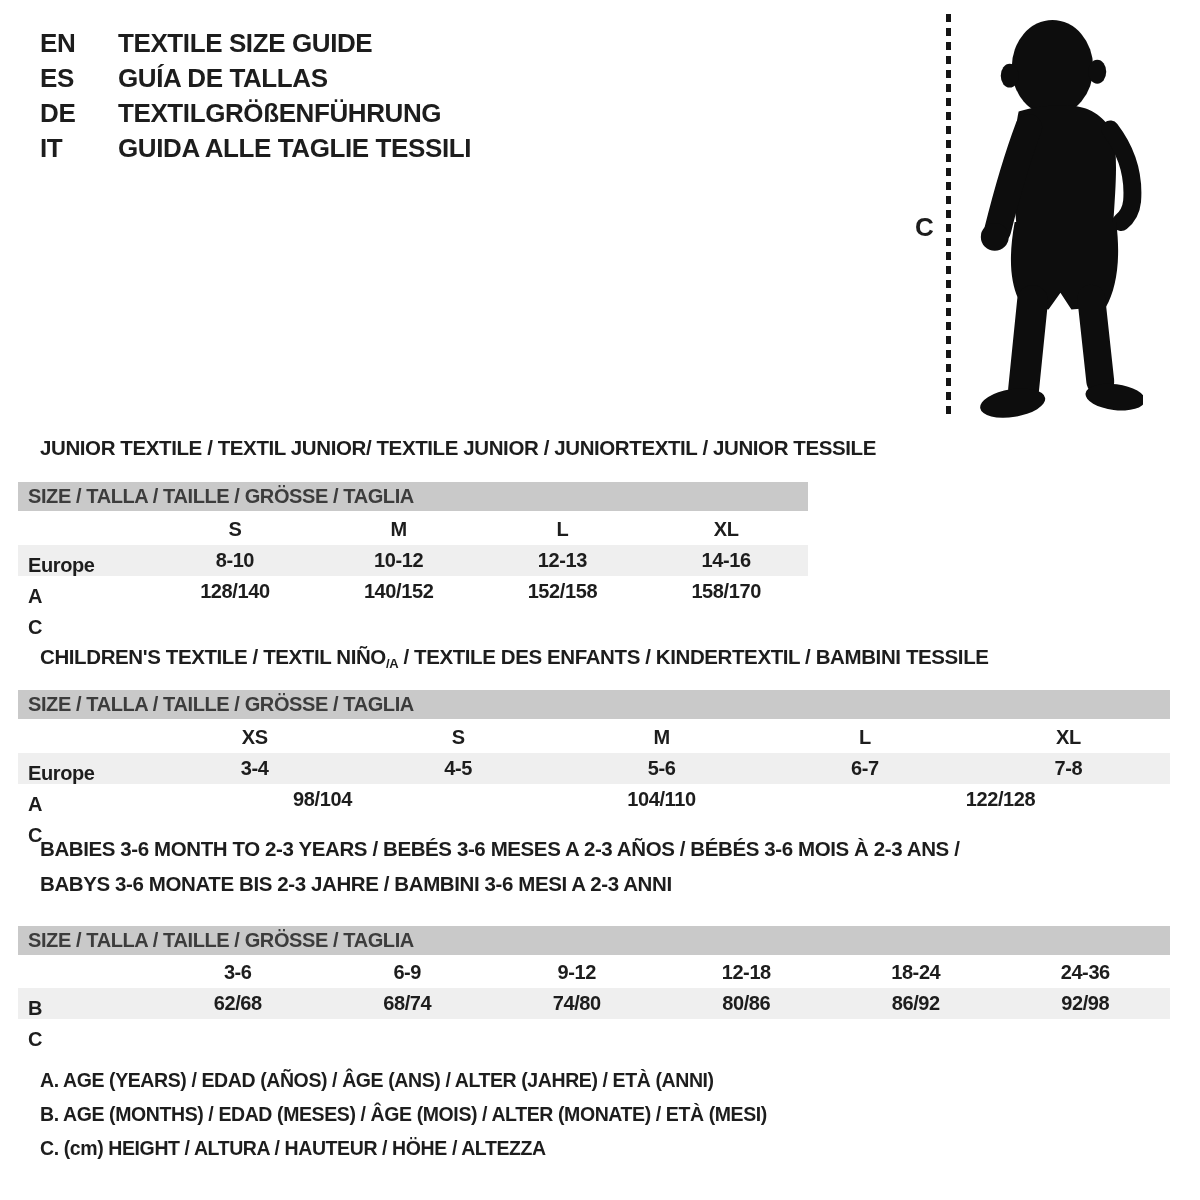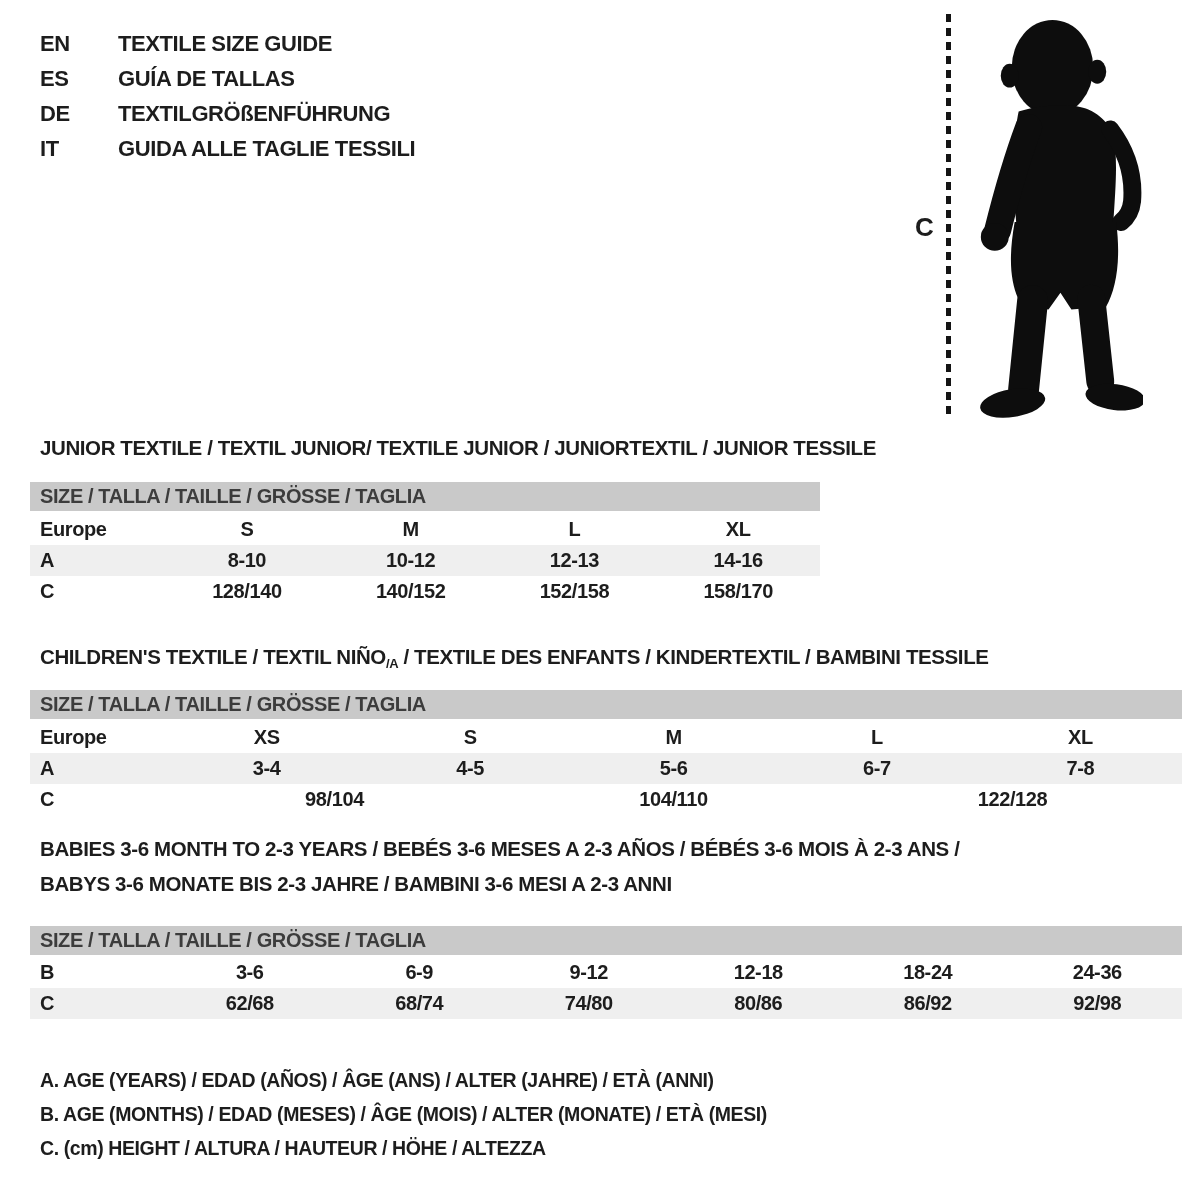--- a/index.html
+++ b/index.html
@@ -10,48 +10,48 @@
     background:#ffffff;
     font-family:"Liberation Sans", sans-serif;
     color:#1d1d1d;
     font-weight:700;
     letter-spacing:-0.4px;
     overflow:hidden;
   }
 
   
   .lang-block { position:absolute; left:40px; top:26px; }
-  .lang-row { display:flex; height:35px; line-height:35px; font-size:22px;align-items:center; }
+  .lang-row { display:flex; height:35px; line-height:35px; font-size:26px;align-items:center; }
   .lang-code { width:78px; }
   .lang-label { white-space:nowrap; }
 
   
   .figure { position:absolute; left:0; top:0; width:1200px; height:430px; }
   .measure-label { position:absolute; left:915px; top:212px; font-size:26px; }
   .dashed-line {
     position:absolute; left:946px; top:14px; width:5px; height:404px;
     background:repeating-linear-gradient(to bottom, #141414 0px, #141414 8px, transparent 8px, transparent 14px);
   }
   .silhouette { position:absolute; left:958px; top:10px; }
 
   
   .sec-title { position:absolute; left:40px; font-size:20.5px; white-space:nowrap; }
   .sec-title .subscript { font-size:13px; vertical-align:-4px; }
   .title-line { display:block; line-height:35px; }
 
   
-  .table { position:absolute; left:30px; }
+  .table { position:absolute; left:18px; }
   .thead {
     height:29px; line-height:29px;
     background:#c9c9c9; color:#3c3c3c;
     padding-left:10px; font-size:20px;
   }
   .trow { display:flex; height:31px; line-height:31px; font-size:20px; }
   .trow.shaded { background:#efefef; }
-  .tlabel { width:135px; padding-left:10px; }
+  .tlabel { width:135px; padding-left:10px;margin-top:36px; }
   .tcell { flex:1; text-align:center; }
   .t-junior { width:790px; top:482px; }
   .t-children { width:1152px; top:690px; }
   .t-babies { width:1152px; top:926px; }
   .t-junior .thead, .t-children .thead { margin-bottom:3px; }
   .t-babies .thead { margin-bottom:2px; }
 
   
   .legend { position:absolute; left:40px; top:1063px; }
   .legend-line { display:block; height:34px; line-height:34px; font-size:19.5px; white-space:nowrap; }

